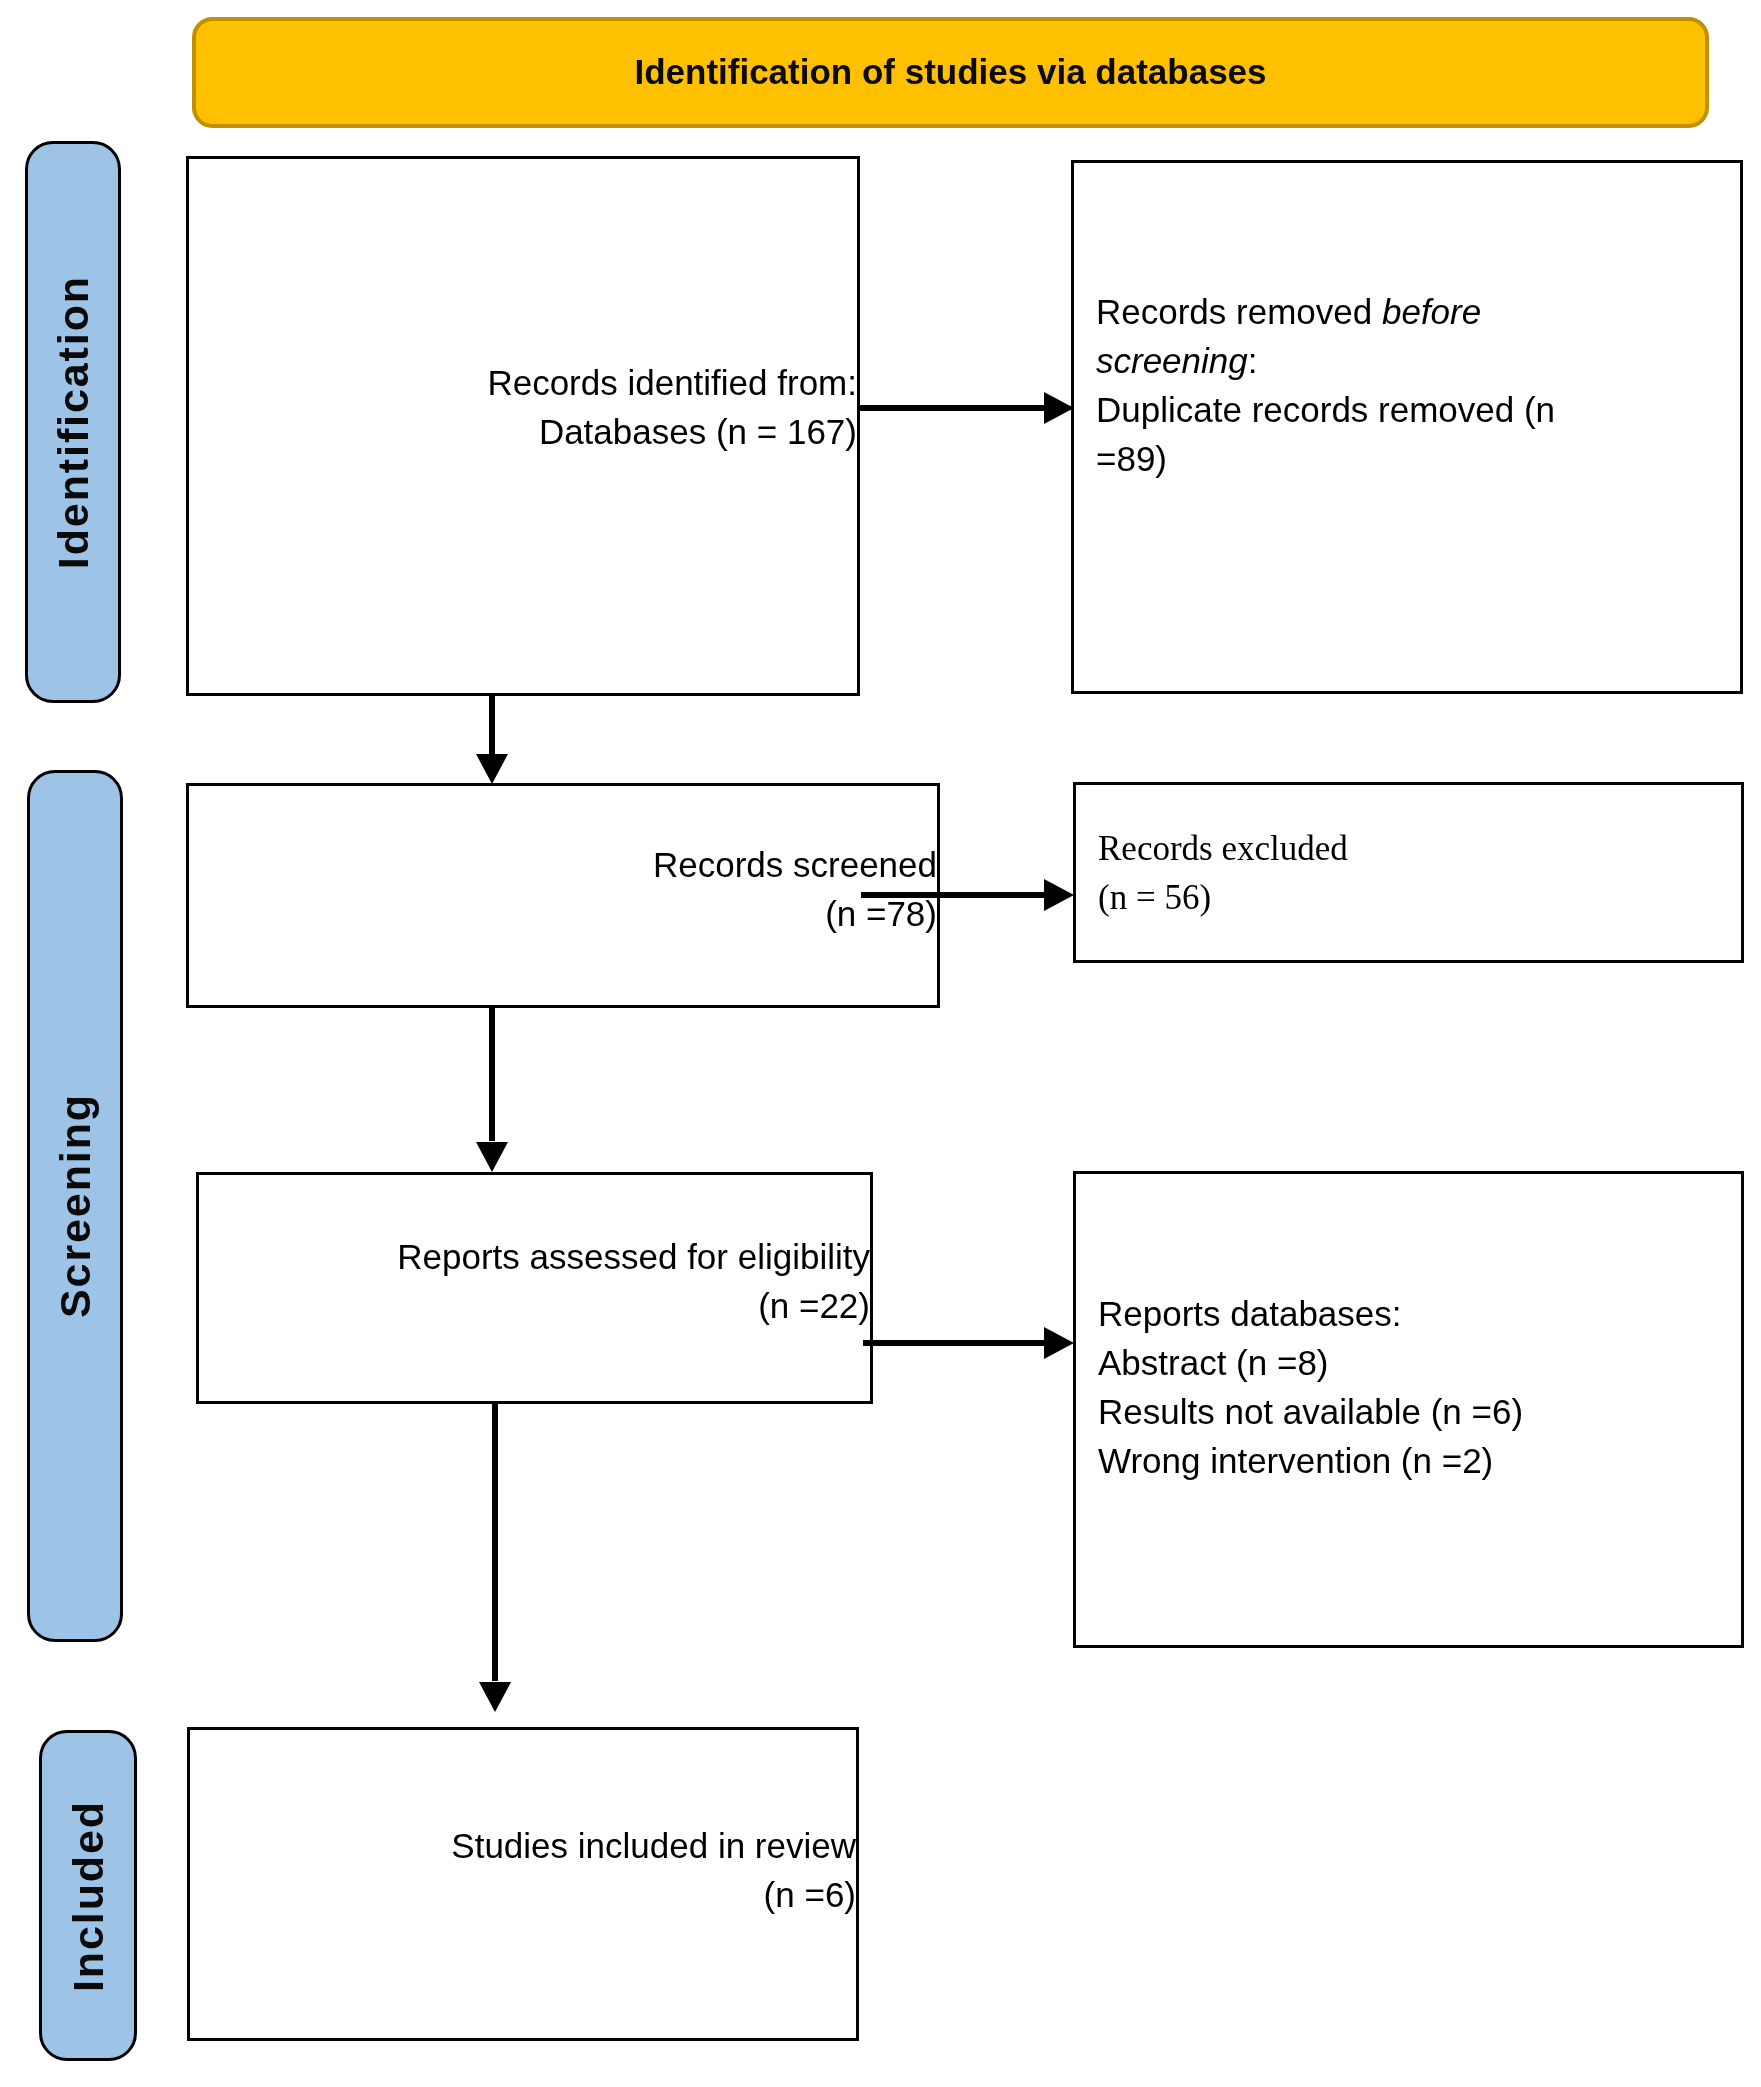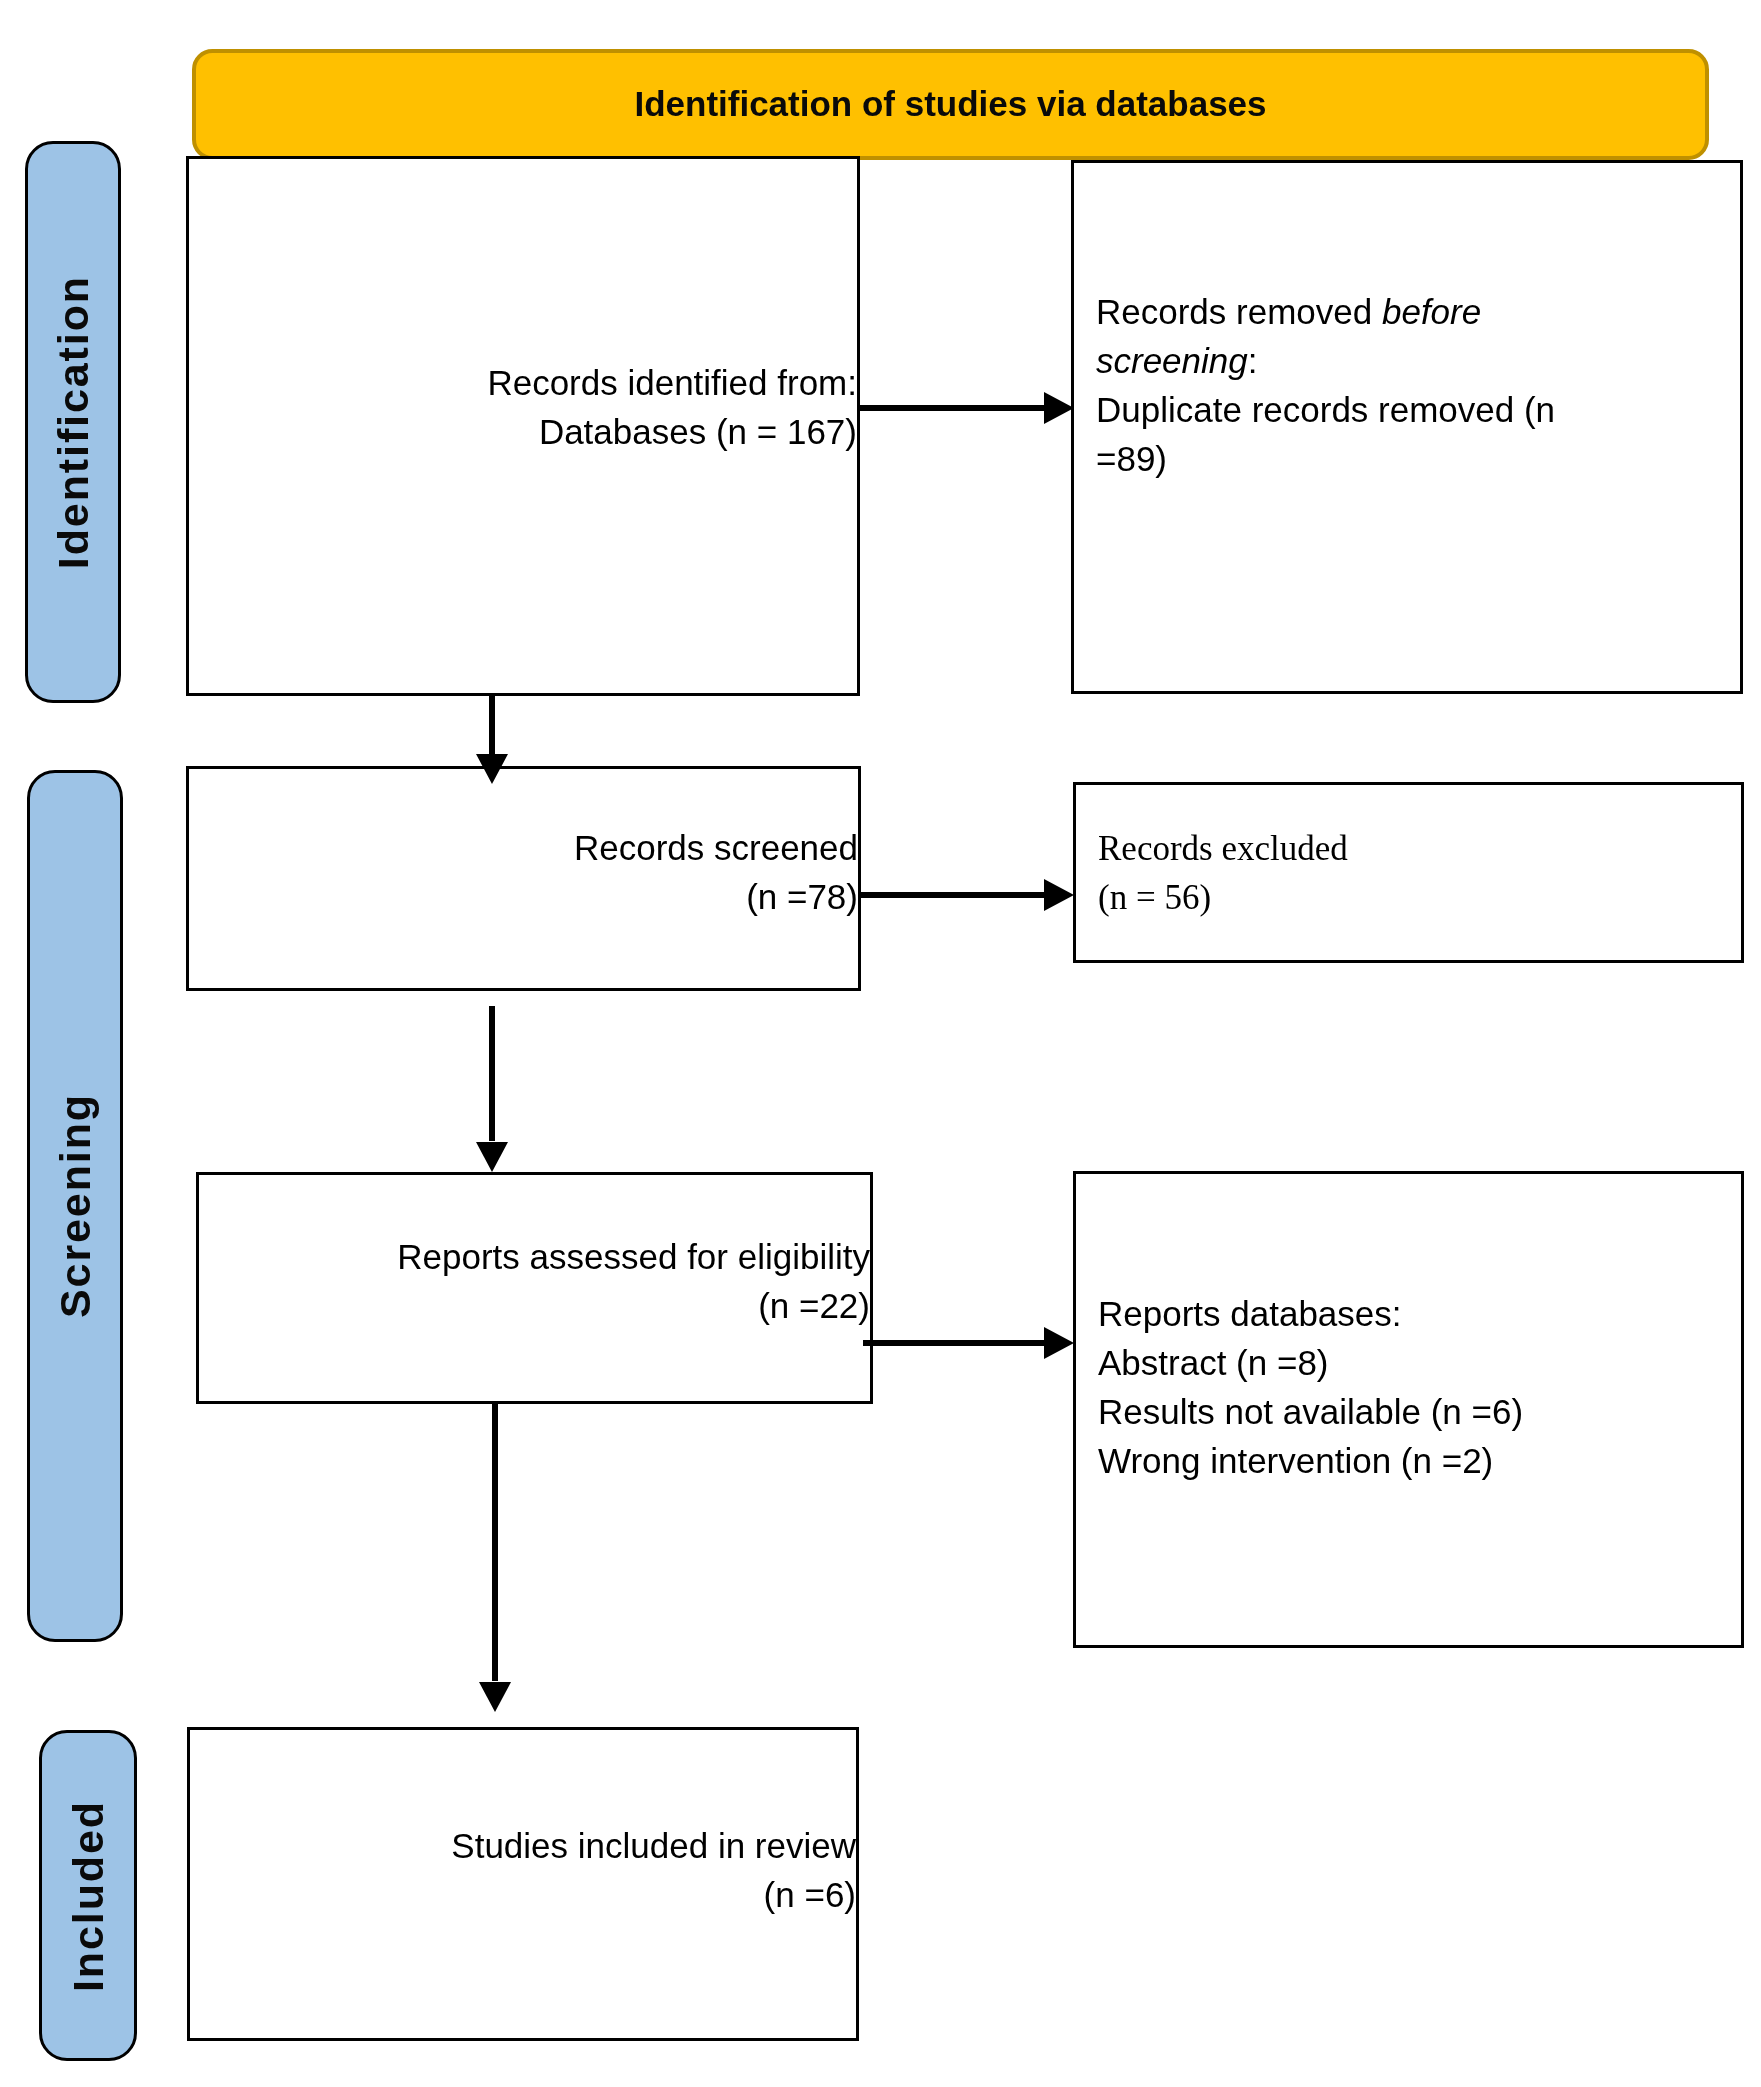--- a/index.html
+++ b/index.html
@@ -7,21 +7,21 @@
     position:relative; width:1761px; height:2088px;
     font-family:"Liberation Sans", sans-serif;
     color:var(--text,#000000); background:#ffffff; overflow:hidden;
   }
   .banner {
     position:absolute; left:192px; top:16.7px; width:1517px; height:111px;
     background:var(--banner-bg,#FFC000);
     border:4.6px solid var(--banner-border,#BF9000);
     border-radius:20.4px; box-sizing:border-box;
     display:flex; align-items:center; justify-content:center;
-    font-weight:bold; font-size:35px; color:#0a0a0a;margin-top:32px;
+    font-weight:bold; font-size:35px; color:#0a0a0a;
   }
   .stage {
     position:absolute; background:var(--stage-bg,#9DC3E6);
     border:3.7px solid var(--stage-border,#000000); border-radius:28px;
     box-sizing:border-box; display:flex; align-items:center; justify-content:center;
   }
   .stage .vtxt {
     writing-mode:vertical-rl; transform:rotate(180deg);
     font-weight:bold; font-size:43px; letter-spacing:1.9px; color:#0a0a0a;
     white-space:nowrap;
@@ -46,21 +46,21 @@
   .head-right {
     position:absolute; width:0; height:0;
     border-top:16px solid transparent; border-bottom:16px solid transparent;
     border-left:30px solid var(--arrow,#000000);
   }
   #stage-identification { left:25px;  top:141px;  width:96px; height:562px; }
   #stage-screening      { left:27px;  top:770px;  width:96px; height:872px; }
   #stage-included       { left:39px;  top:1730px; width:98px; height:331px; }
   #box-identified       { left:186px; top:156px;  width:674px; height:540px; --dy:-18.6px; }
   #box-removed          { left:1071px;top:160px;  width:672px; height:534px; --dy:-42px; }
-  #box-screened         { left:186px; top:766px;  width:675px; height:225px;padding-left:36px; --dy:-7.4px; }
+  #box-screened         { left:186px; top:783px;  width:754px; height:225px;padding-left:36px; --dy:-7.4px; }
   #box-excluded         { left:1073px;top:782px;  width:671px; height:181px;font-family:Liberation Serif, serif; --dy:0px; }
   #box-eligibility      { left:196px; top:1172px; width:677px; height:232px; --dy:-7.4px; }
   #box-reports-excluded { left:1073px;top:1171px; width:671px; height:477px; --dy:-23px; }
   #box-included         { left:187px; top:1727px; width:672px; height:314px; --dy:-14px; }
 </style>
 </head>
 <body>
 
 <div id="canvas">
 

